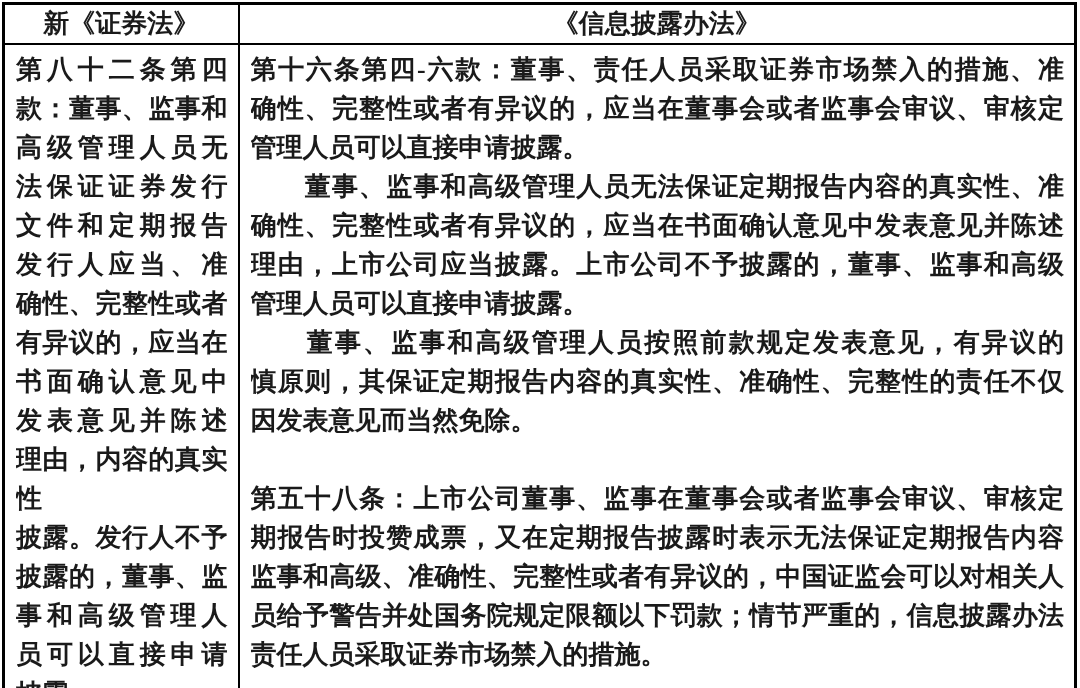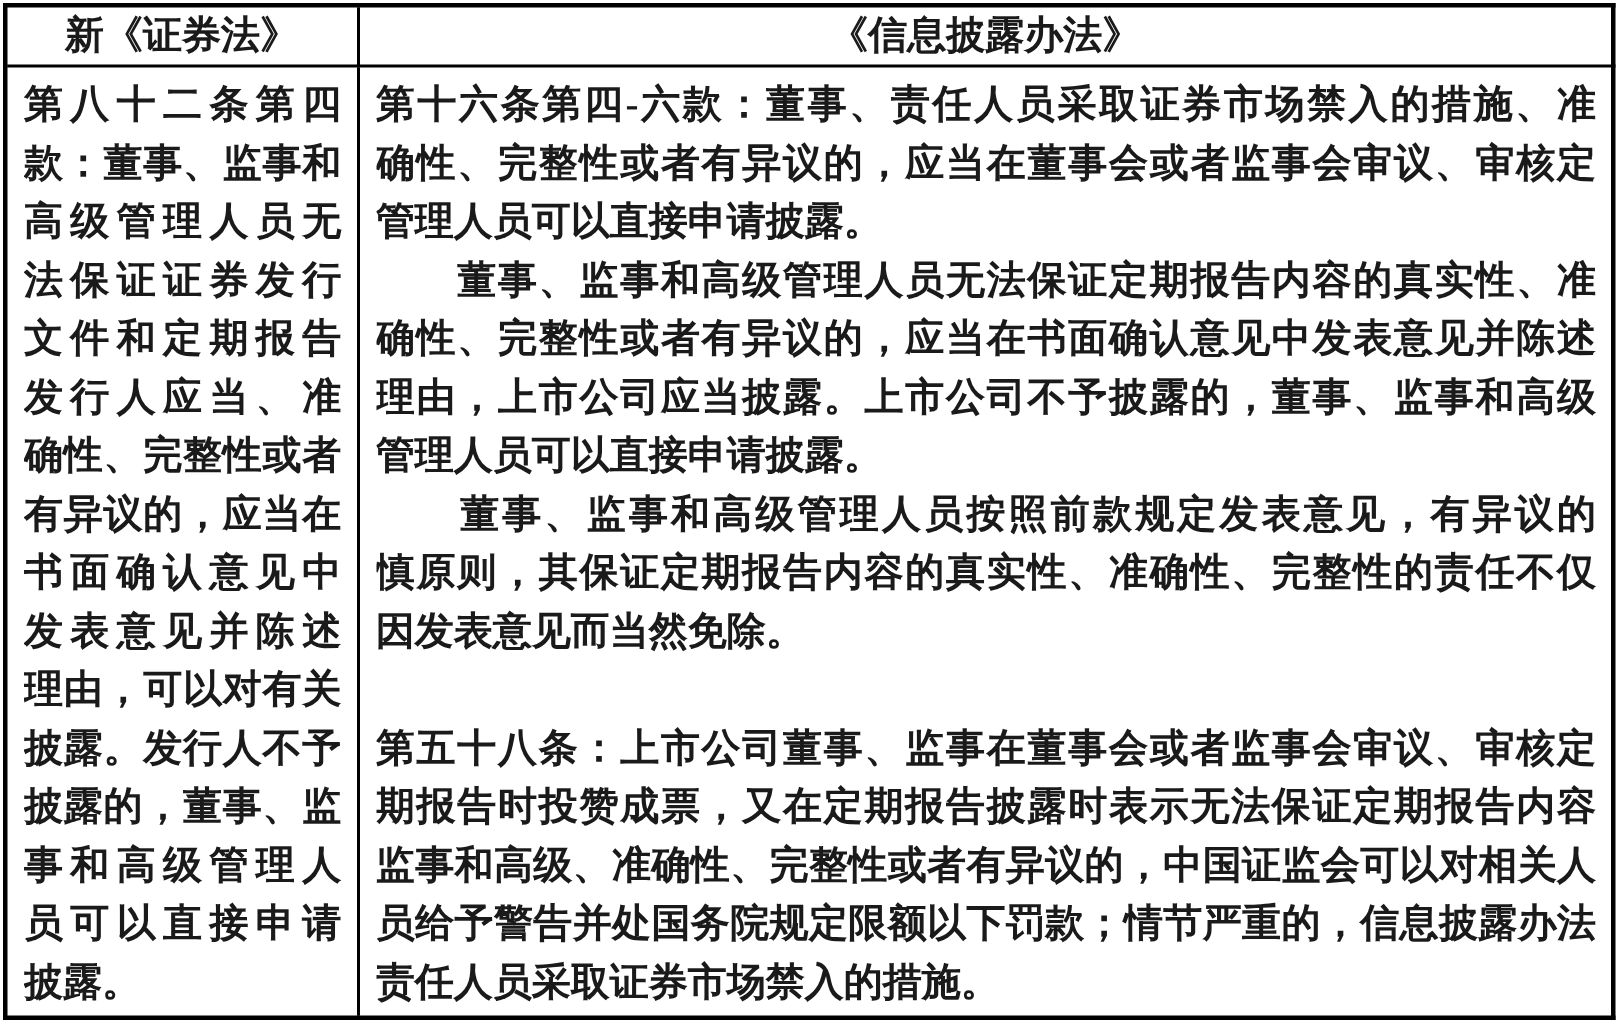--- a/index.html
+++ b/index.html
@@ -82,21 +82,21 @@
               <div class="line">第八十二条第四</div>
               <div class="line">款：董事、监事和</div>
               <div class="line">高级管理人员无</div>
               <div class="line">法保证证券发行</div>
               <div class="line">文件和定期报告</div>
               <div class="line">发行人应当、准</div>
               <div class="line">确性、完整性或者</div>
               <div class="line">有异议的，应当在</div>
               <div class="line">书面确认意见中</div>
               <div class="line">发表意见并陈述</div>
-              <div class="line">理由，可以对有关</div>
+              <div class="line">理由，内容的真实性</div>
               <div class="line">披露。发行人不予</div>
               <div class="line">披露的，董事、监</div>
               <div class="line">事和高级管理人</div>
               <div class="line">员可以直接申请</div>
               <div class="line last">披露。</div>
             </div>
           </td>
         <td class="cell">
             <div class="para">
               <div class="line">第十六条第四-六款：董事、责任人员采取证券市场禁入的措施、准</div>

